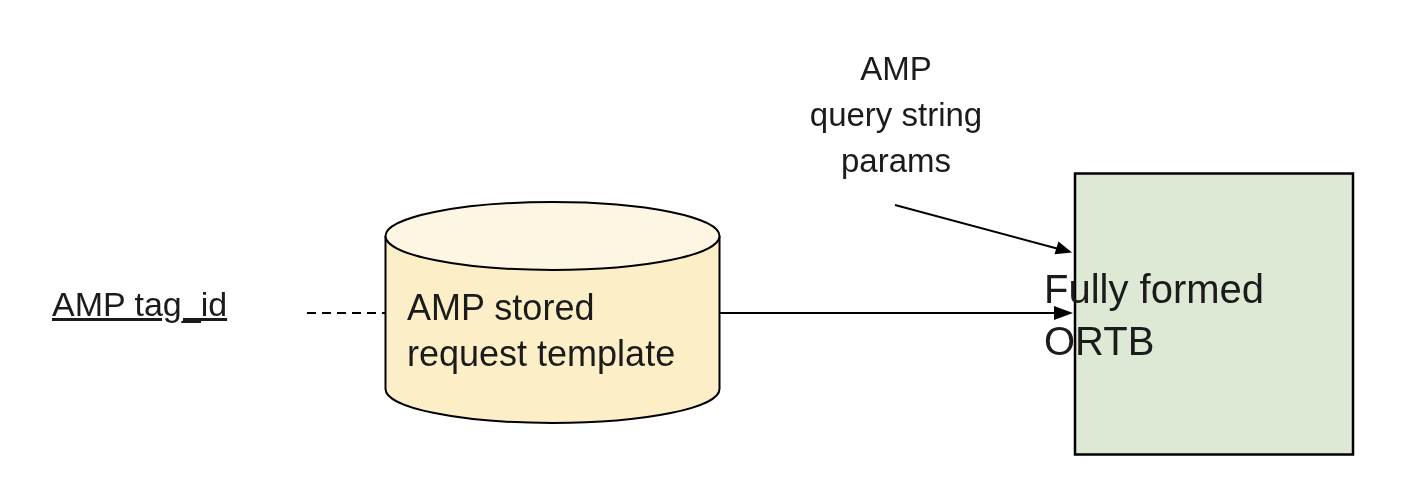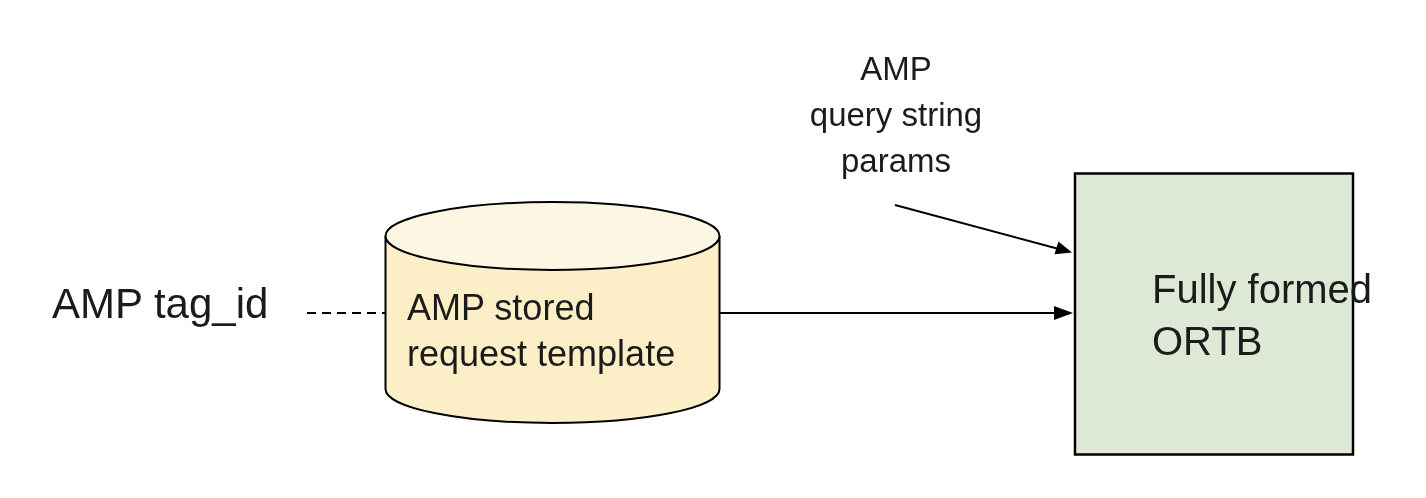--- a/index.html
+++ b/index.html
@@ -36,24 +36,24 @@
     stroke-width: 2;
     fill: none;
   }
   .connector.dashed { stroke-dasharray: 9 6; }
   .arrowhead { fill: var(--stroke, #000000); stroke: none; }
   .label {
     position: absolute;
     color: var(--text, #1b1b1b);
     white-space: pre-line;
   }
-  .label-tag-id   { left: 52px;  top: 281px; font-size: 42px; line-height: 46px; }
+  .label-tag-id   { left: 52px;  top: 281px; font-size: 34px; line-height: 46px; text-decoration: underline; }
   .label-cylinder { left: 407px; top: 285px; font-size: 36px; line-height: 46px; }
   .label-query    { left: 746px; top: 46px;  width: 300px; text-align: center; font-size: 33px; line-height: 46px; }
-  .label-ortb     { left: 1152px; top: 263px; font-size: 40px; line-height: 52px; }
+  .label-ortb     { left: 1044px; top: 263px; font-size: 40px; line-height: 52px; }
 </style>
 </head>
 <body>
 
 <div class="canvas">
 
   <svg width="1426" height="498" viewBox="0 0 1426 498">
 
     <line class="connector dashed" x1="307" y1="313" x2="386" y2="313"></line>
 

